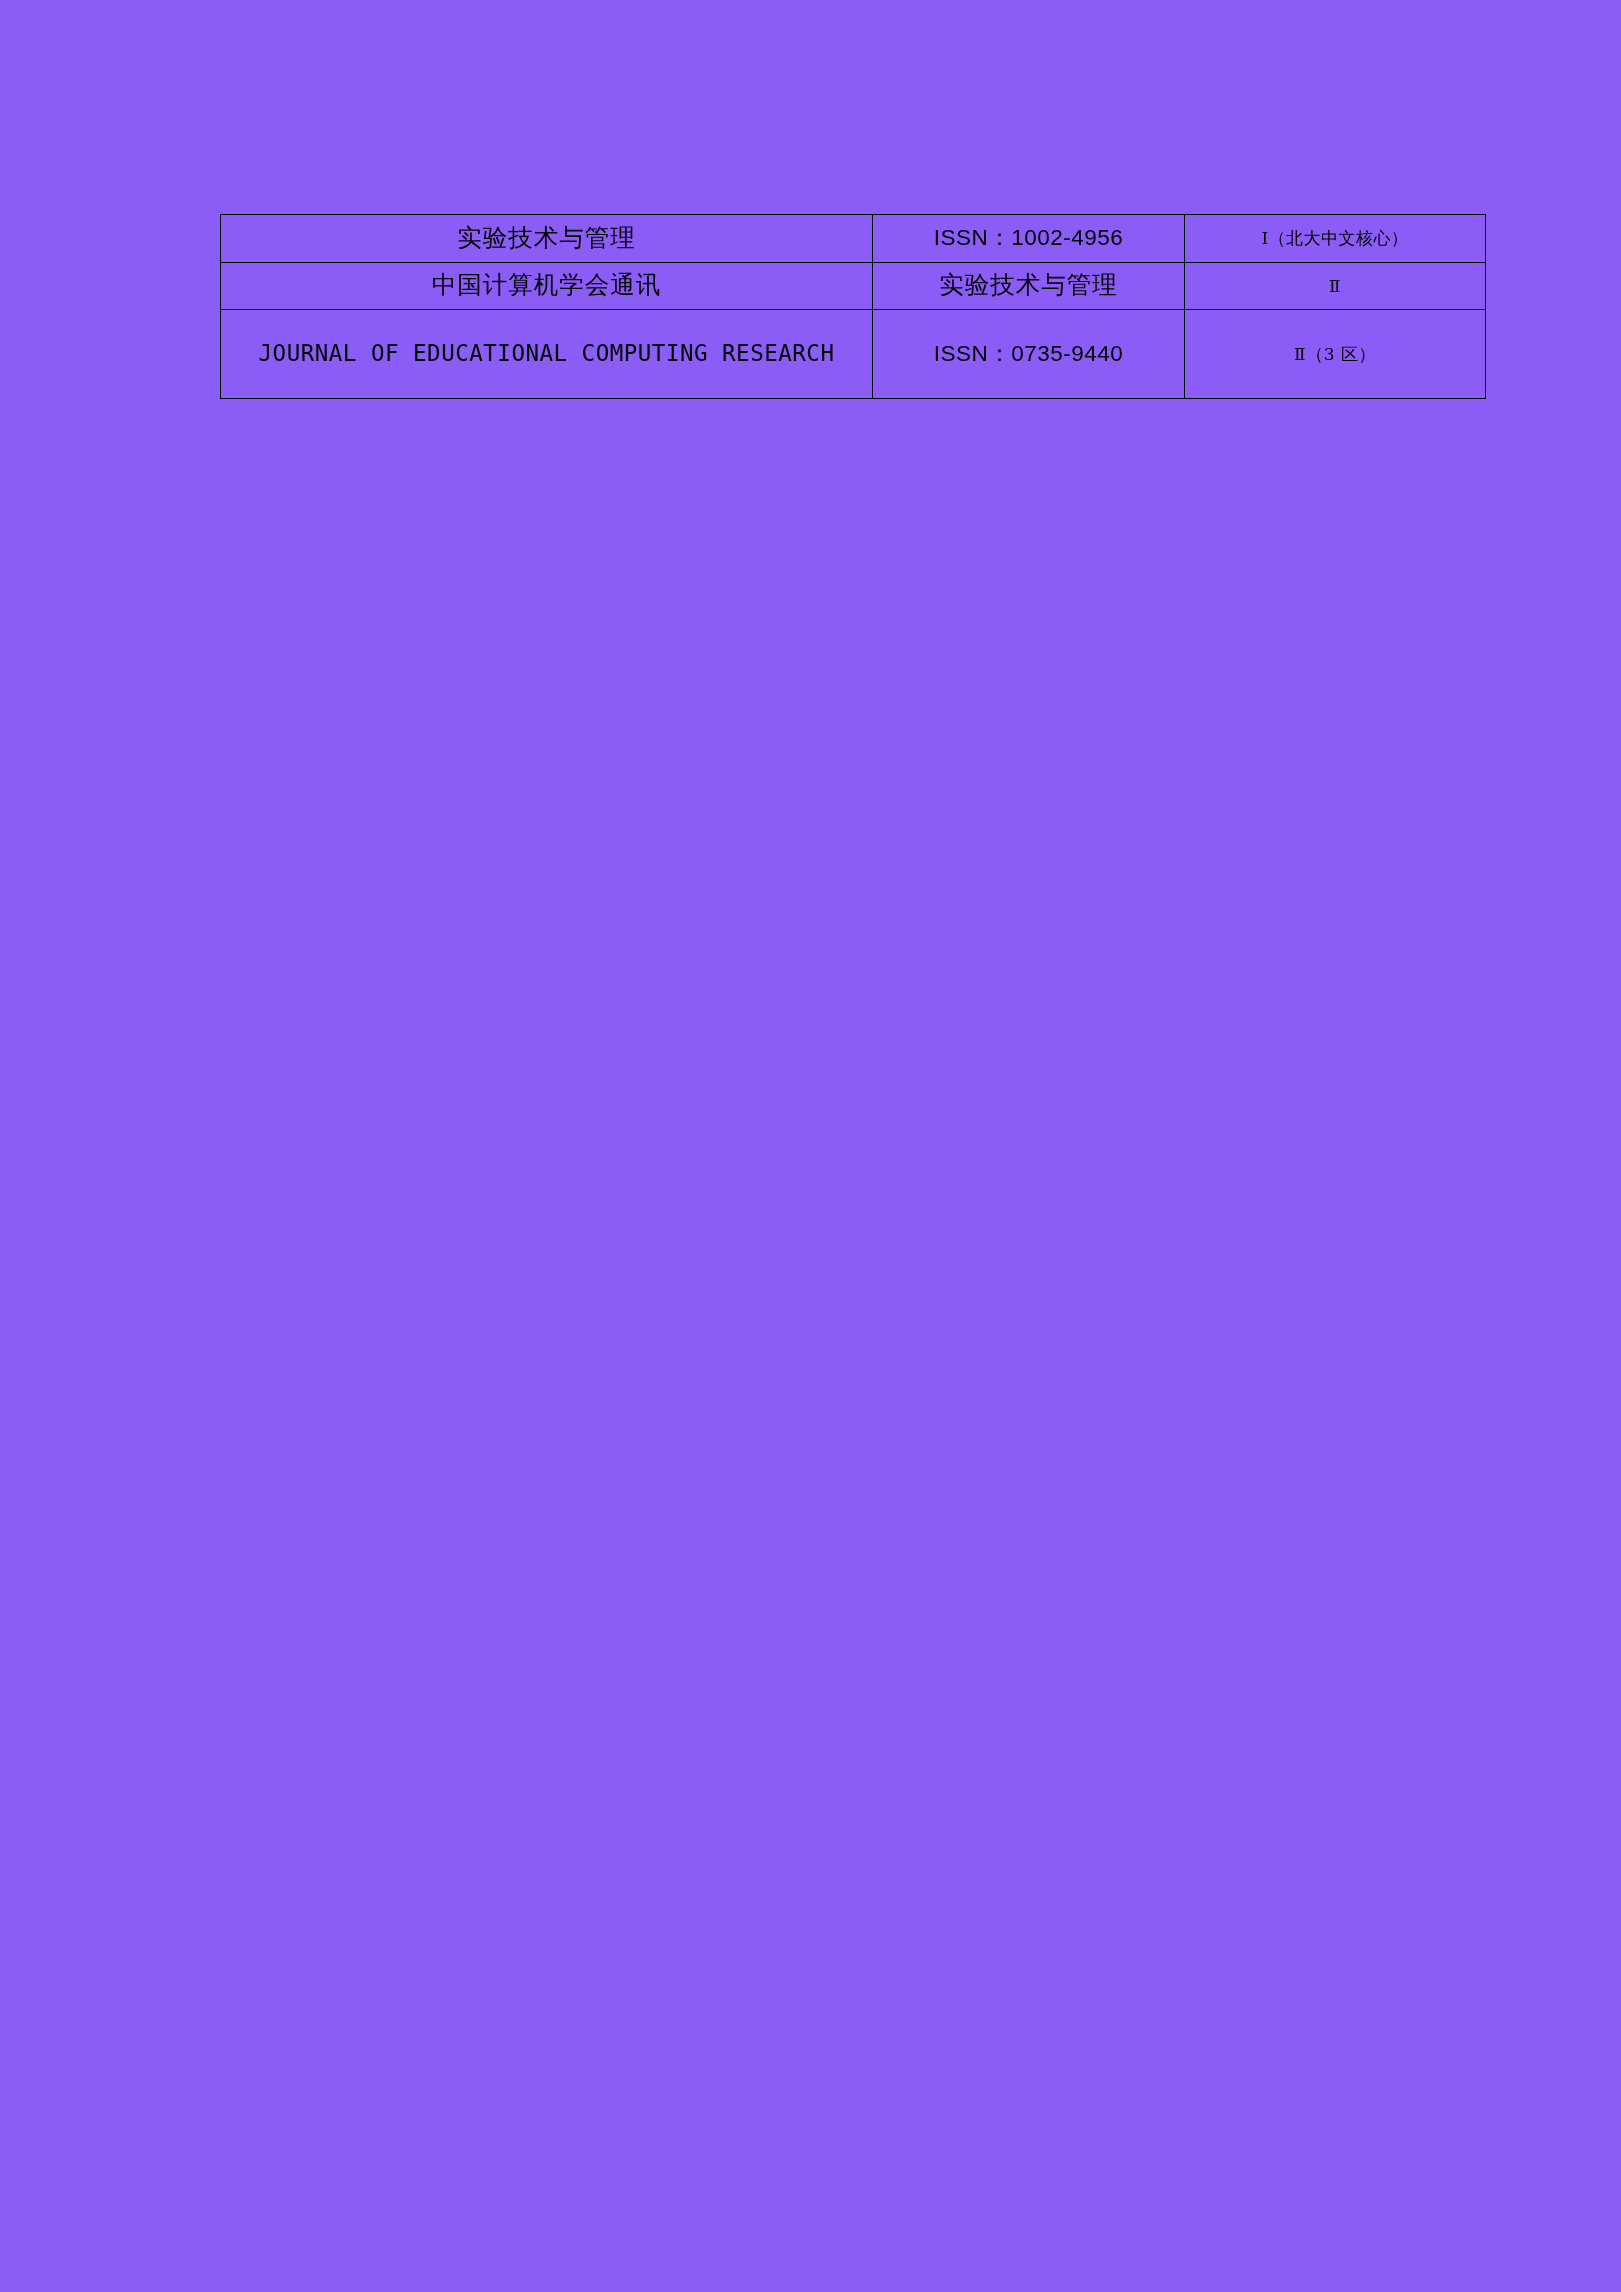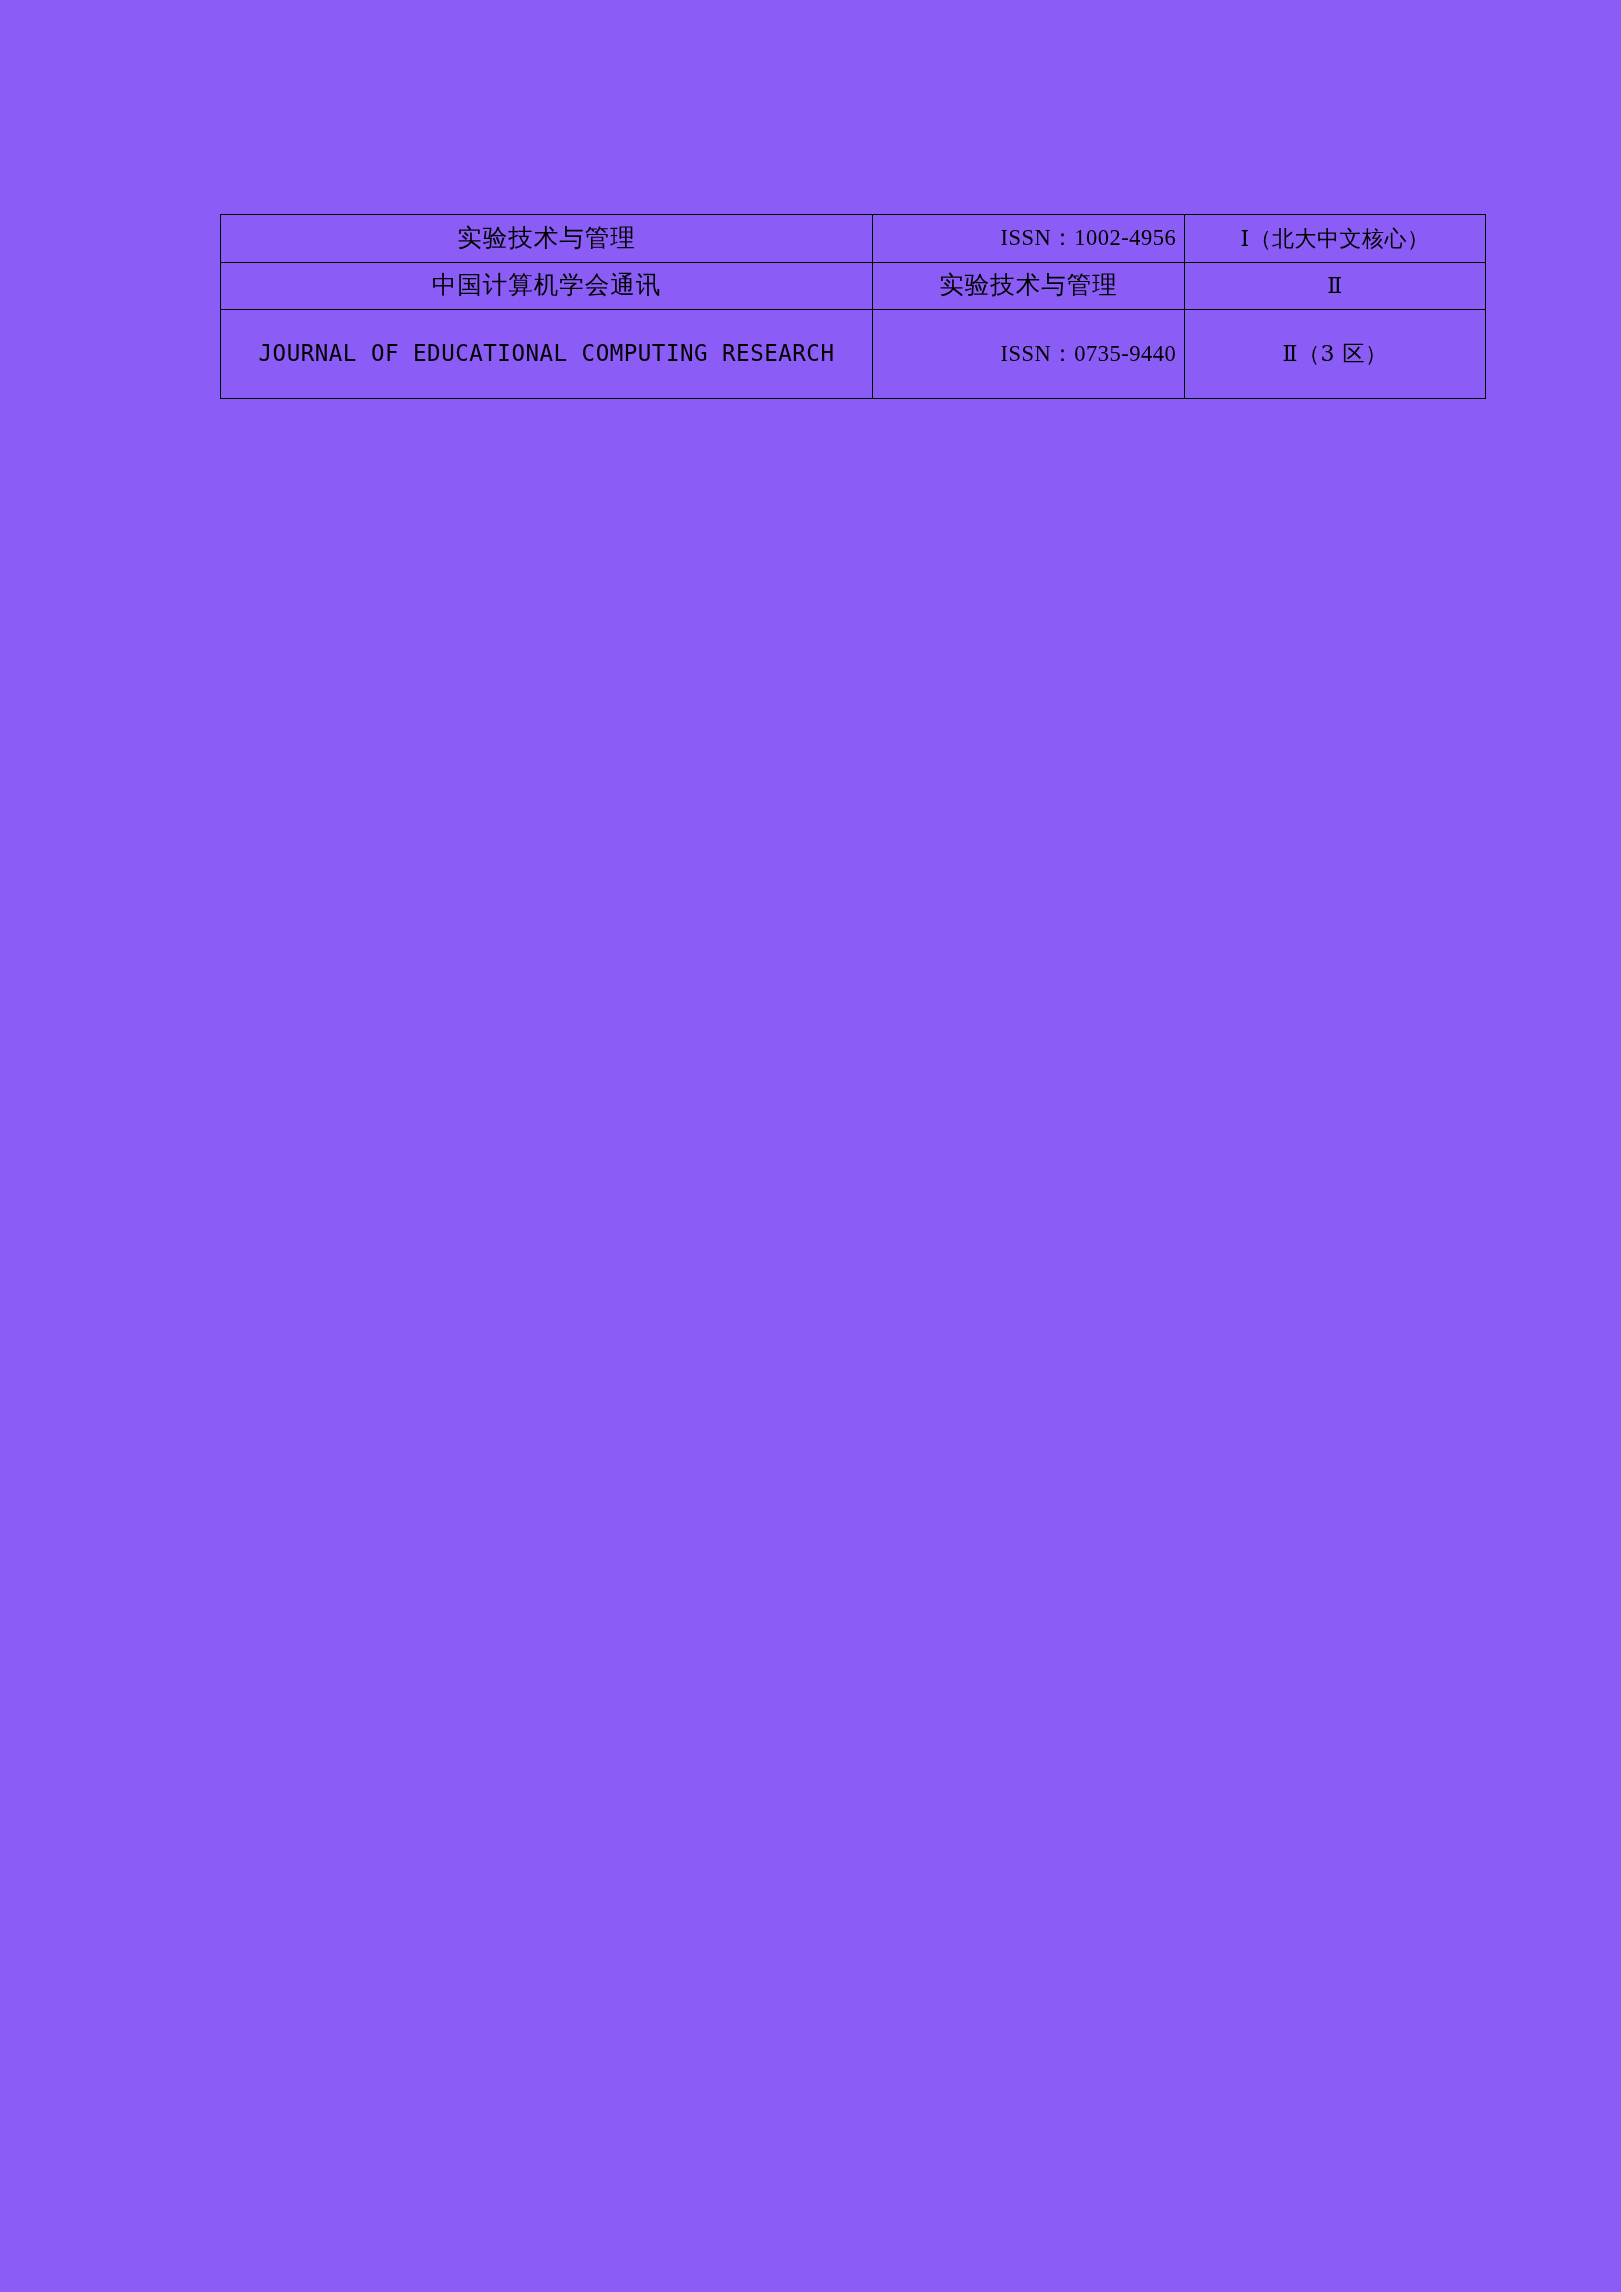--- a/index.html
+++ b/index.html
@@ -47,28 +47,27 @@
     font-family: "DejaVu Serif", "Liberation Serif", serif;
     font-size: 24.5px;
     letter-spacing: 1px;
   }
   td.latin {
     font-family: "DejaVu Sans Mono", "Liberation Mono", monospace;
     font-size: 22.5px;
     letter-spacing: 0.5px;
   }
   td.mono {
-    font-family: Liberation Serif, serif;
+    font-family: Liberation Sans, sans-serif;
     font-size: 22.5px;
     letter-spacing: 0.5px;
-    text-align: right;
   }
   td.grade {
     font-family: "DejaVu Serif", "Liberation Serif", serif;
-    font-size: 22px;
+    font-size: 17px;
     letter-spacing: 0.5px;
     white-space: nowrap;
   }
   td.tall {
     height: 76px;
   }
 </style>
 </head>
 <body>
 

